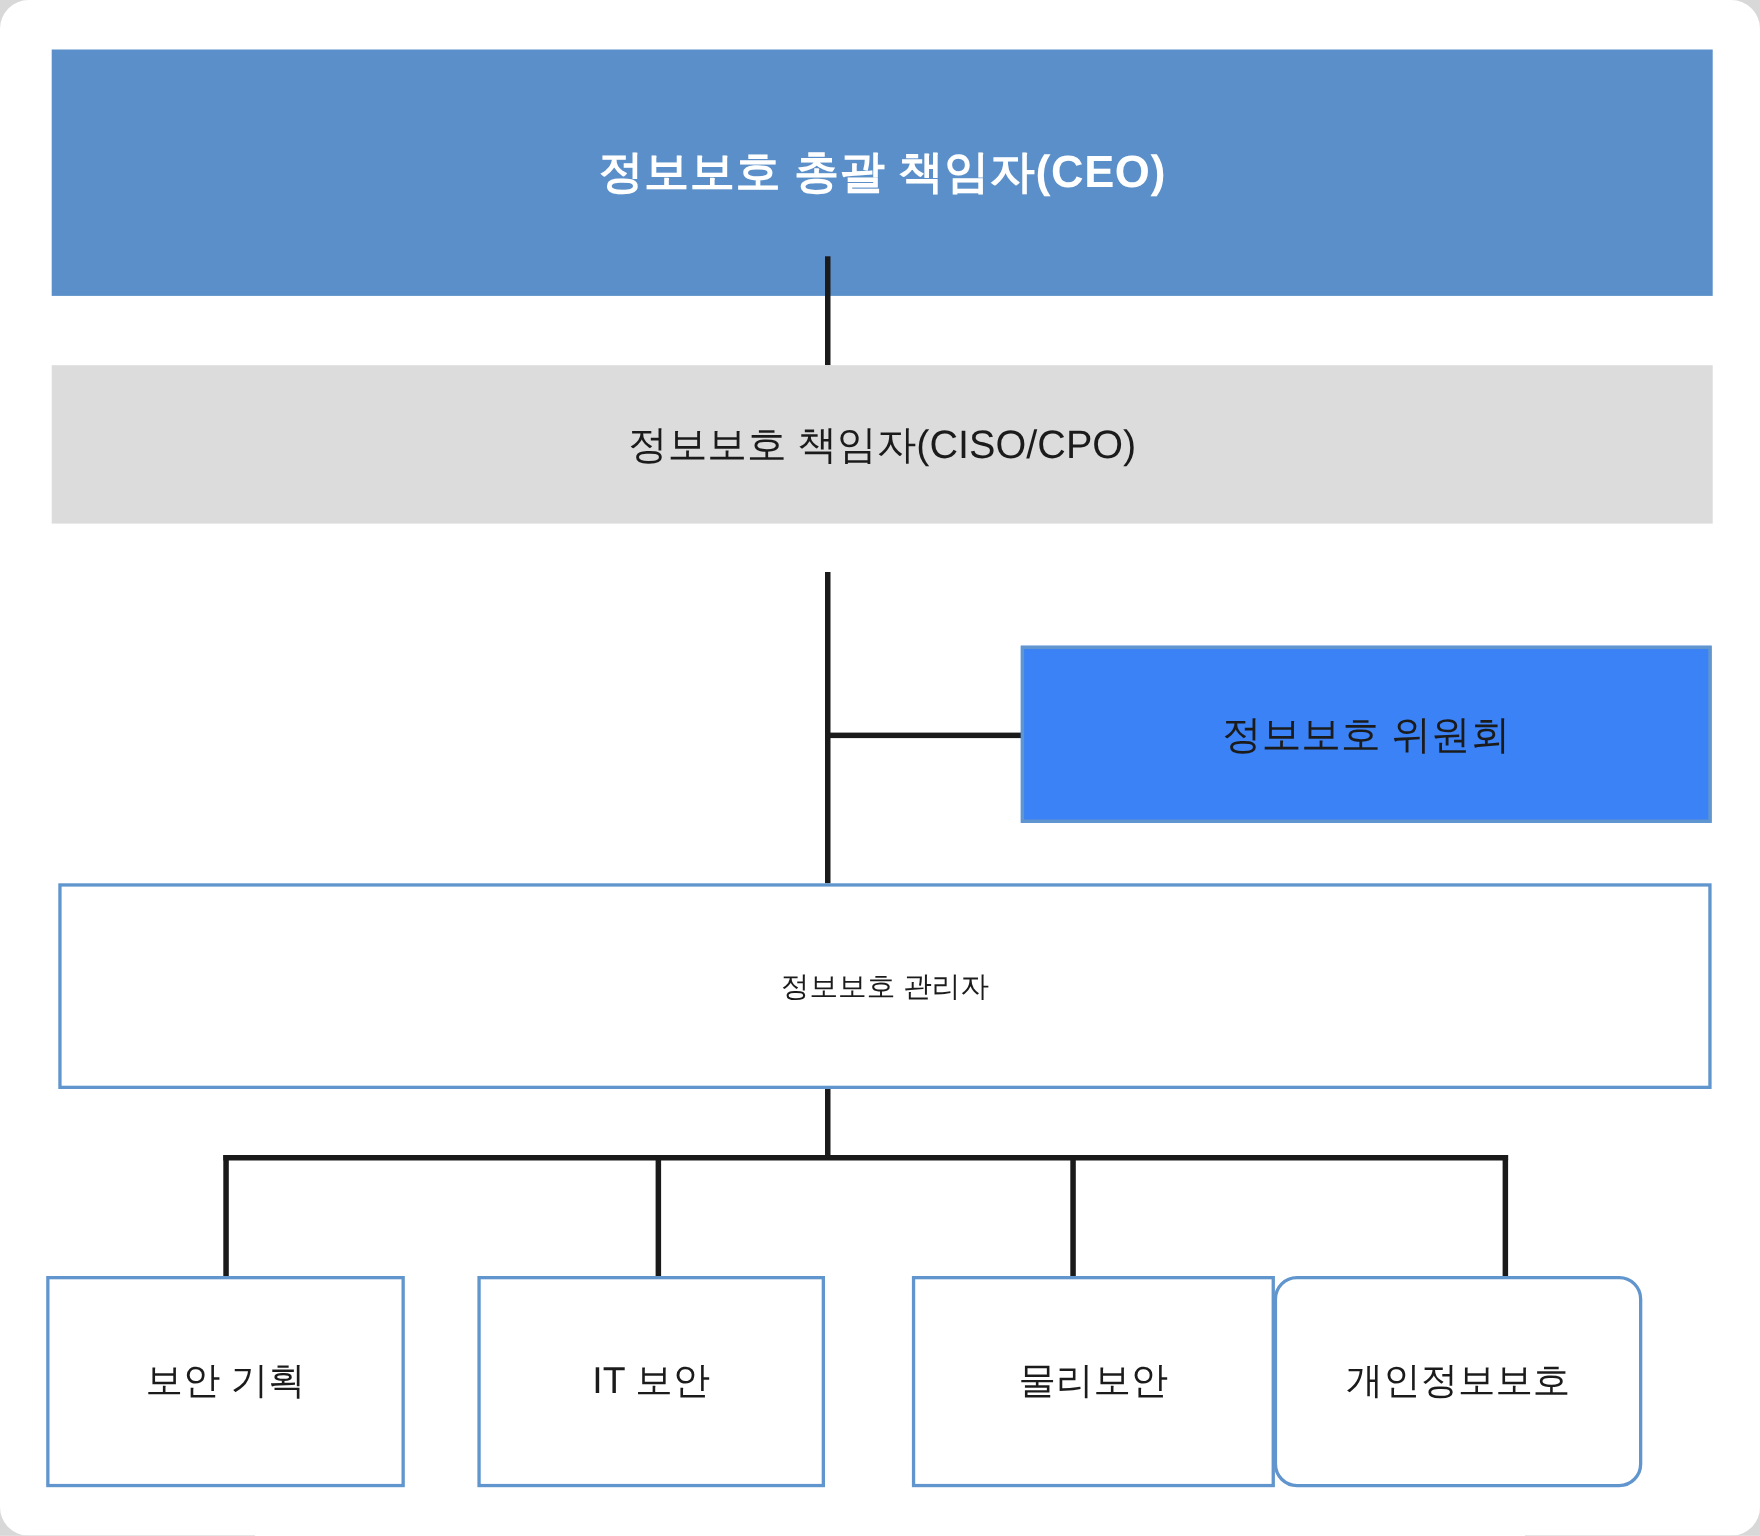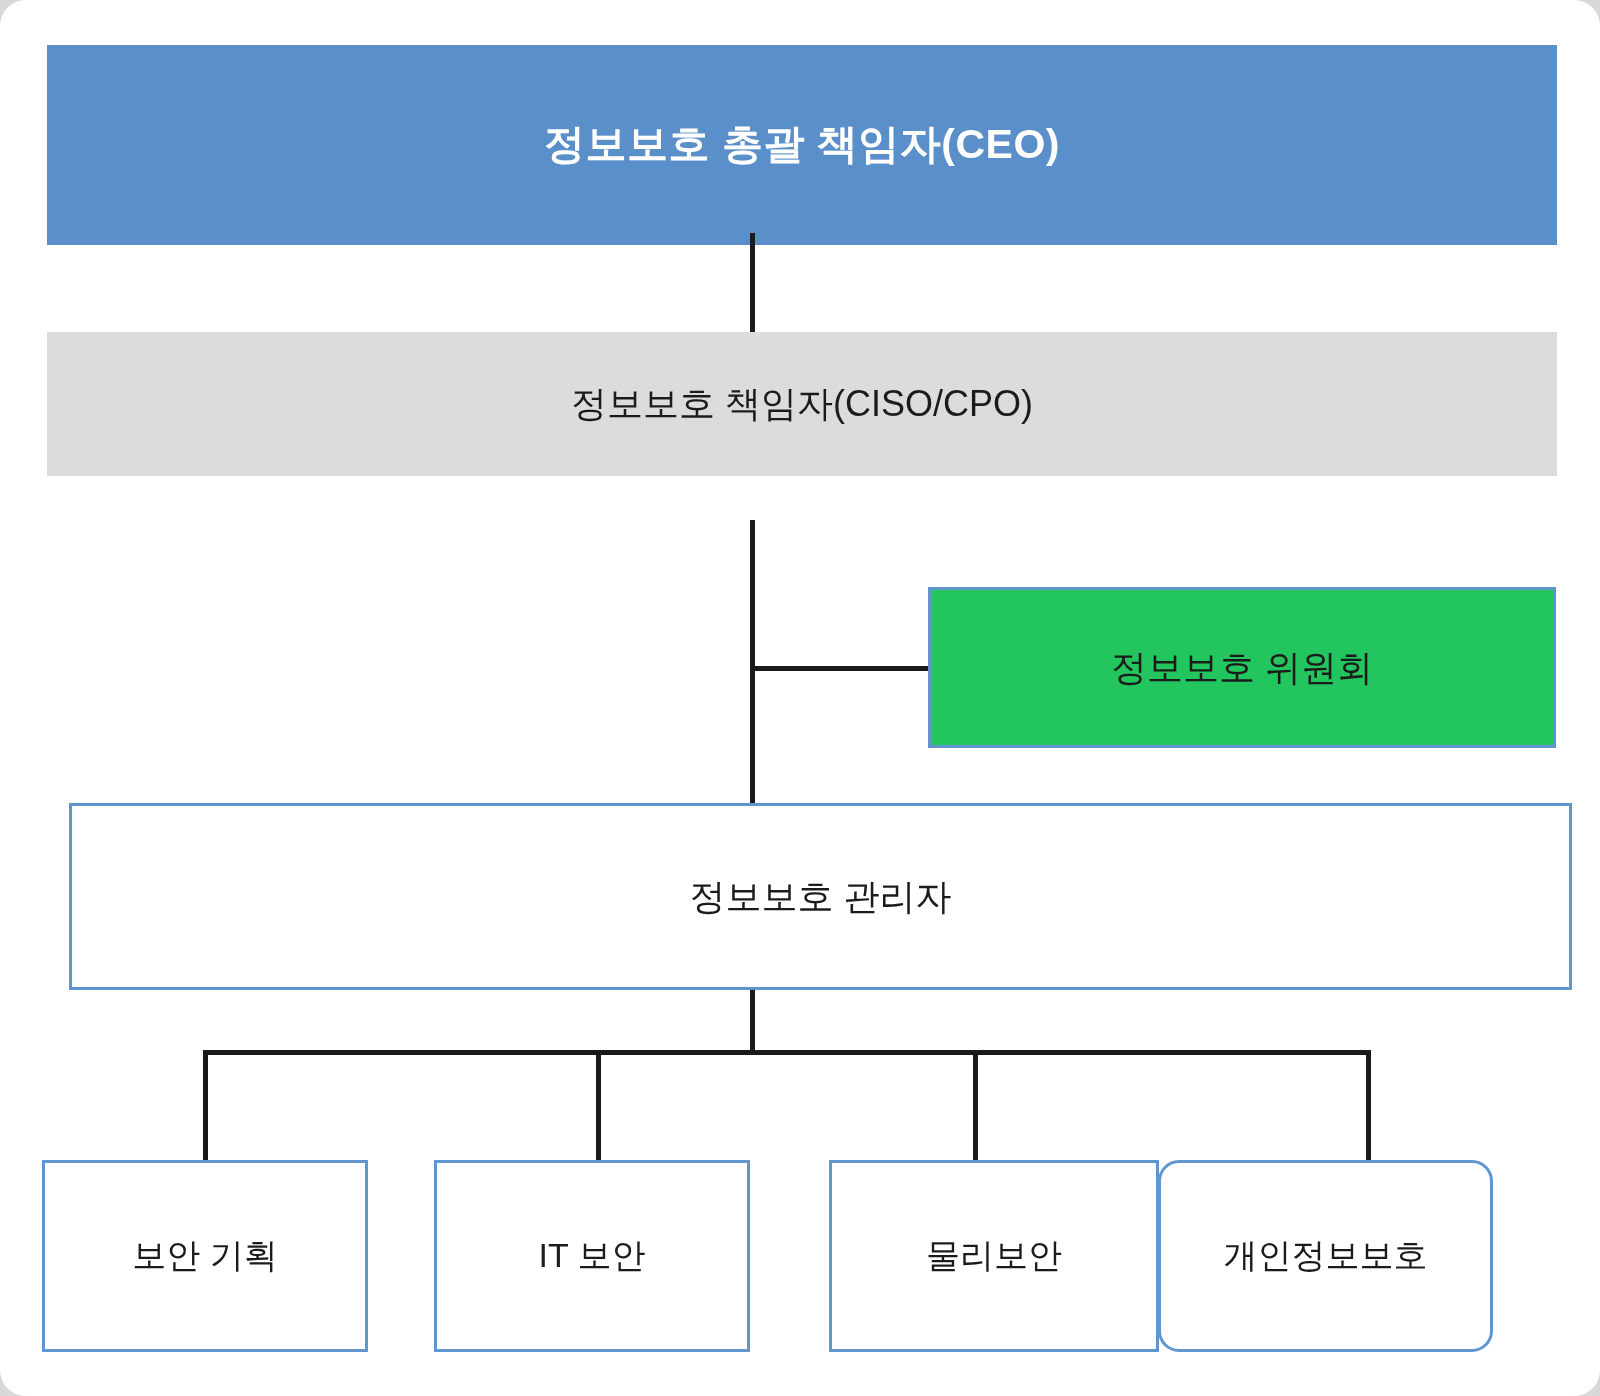--- a/index.html
+++ b/index.html
@@ -29,21 +29,21 @@
     justify-content: center;
     text-align: center;
     line-height: 1.15;
   }
 
   
   .node-ceo {
     left: 47px;
     top: 45px;
     width: 1510px;
-    height: 200px;
+    height: 224px;
     background: #5b8fc9;
     color: #ffffff;
     font-size: 41px;
     font-weight: bold;
     letter-spacing: 0.5px;
   }
 
   
   .node-ciso {
     left: 47px;
@@ -55,37 +55,36 @@
     font-size: 36px;
     font-weight: normal;
   }
 
   
   .node-committee {
     left: 928px;
     top: 587px;
     width: 628px;
     height: 161px;
-    background: #22c55e;
+    background: #3b82f6;
     border: 3px solid #6095cd;
     color: #1b1b1b;
     font-size: 36px;
   }
 
   
   .node-manager {
     left: 53px;
     top: 803px;
     width: 1503px;
     height: 187px;
     background: #ffffff;
     border: 3px solid #6095cd;
     color: #1b1b1b;
-    font-size: 36px;
-    margin-left: 16px;
+    font-size: 26px;
   }
 
   
   .node-leaf {
     top: 1160px;
     height: 192px;
     background: #ffffff;
     border: 3px solid #6095cd;
     color: #1b1b1b;
     font-size: 34px;

